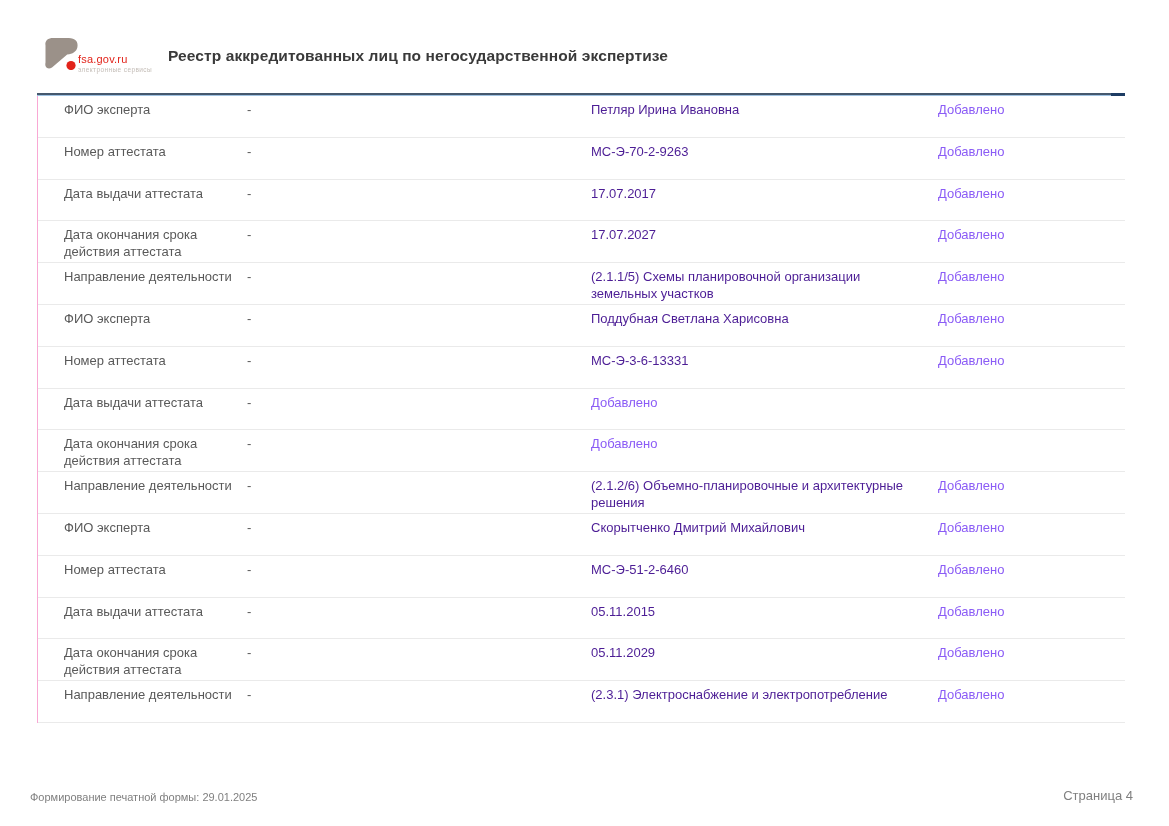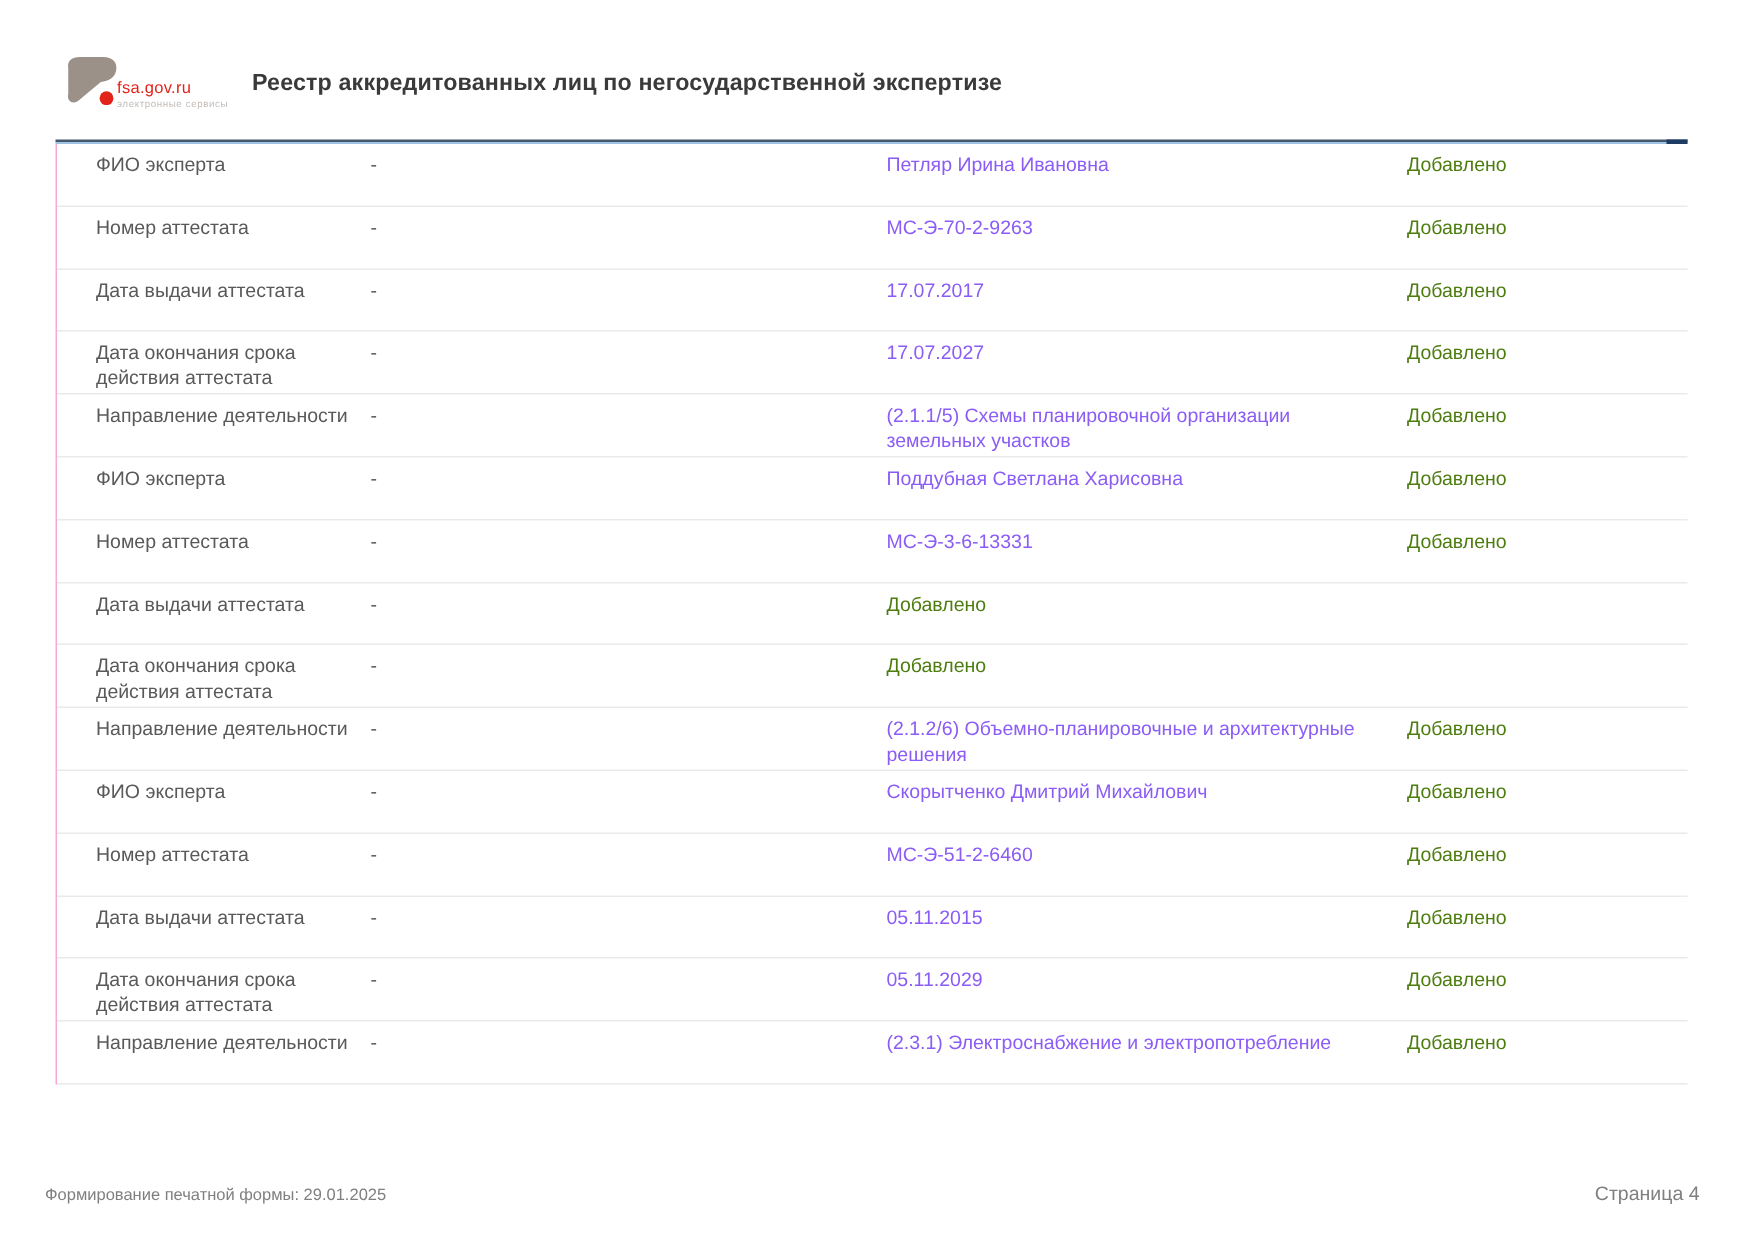--- a/index.html
+++ b/index.html
@@ -36,22 +36,22 @@
     display:grid;
     grid-template-columns:26px 183px 344px 347px 1fr;
     min-height:41.8px;
     border-bottom:1px solid #eaeaea;
     padding-top:5px;
     align-items:start;
     font-size:13px; line-height:17px;
   }
   .cell-label { color:#595959; padding-right:6px; }
   .cell-dash  { color:#595959; }
-  .cell-value { color:#8b5cf6; padding-right:14px; }
-  .cell-status{ color:#4d7c0f; }
+  .cell-value { color:#4c1d95; padding-right:14px; }
+  .cell-status{ color:#8b5cf6; }
 
   
   .footer-left  { position:absolute; left:30px;  bottom:23px; font-size:11px; color:#7f7f7f; }
   .footer-right { position:absolute; right:36px; bottom:23px; font-size:13px; color:#7f7f7f; }
 </style>
 </head>
 <body>
 
 <div class="page">
 

